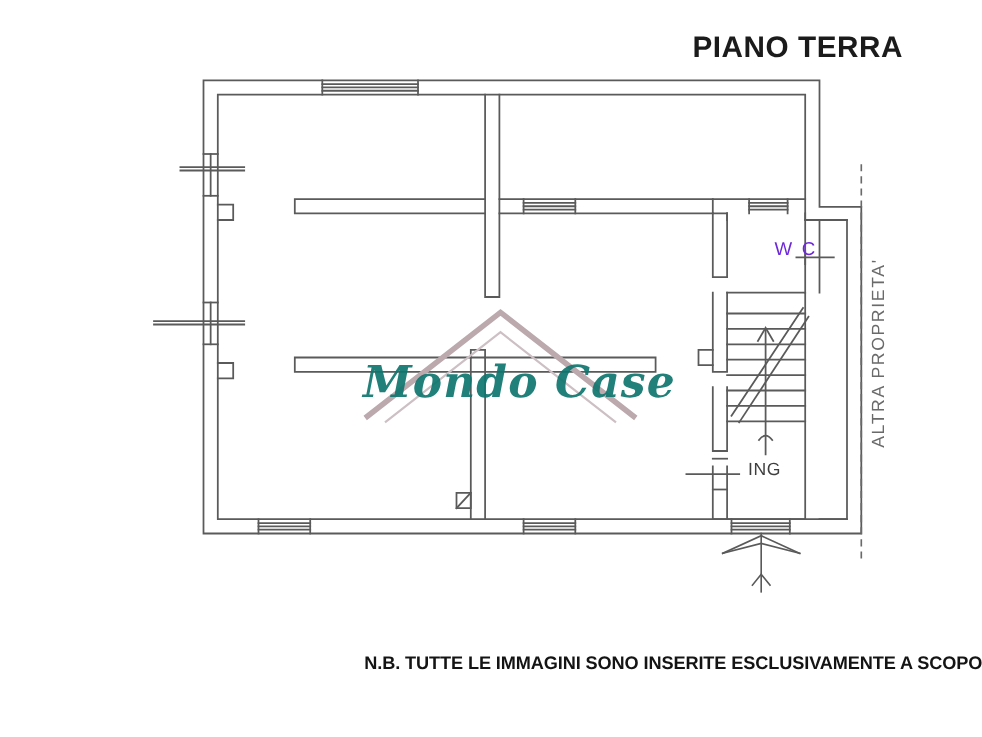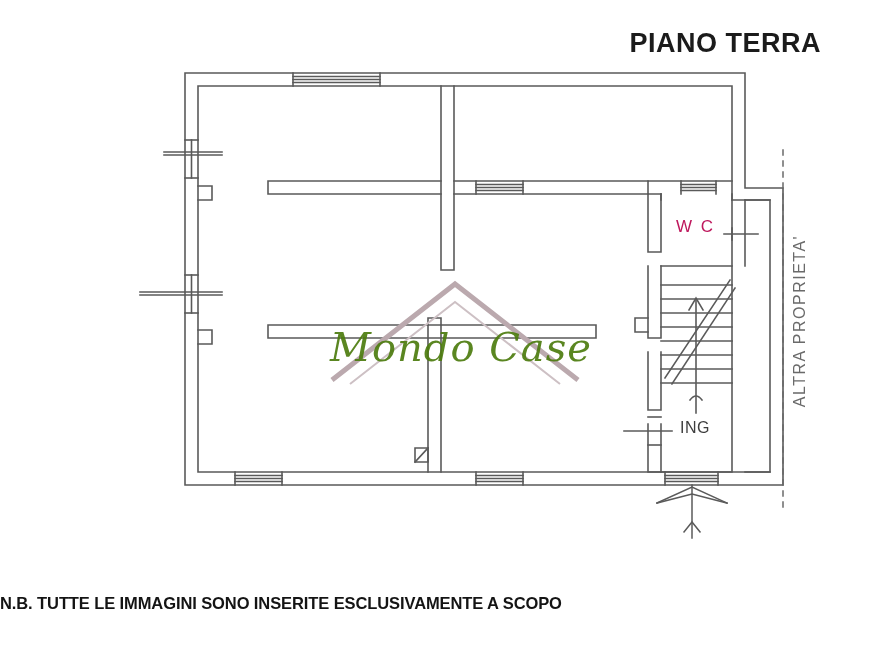--- a/index.html
+++ b/index.html
@@ -54,39 +54,40 @@
   }
   #watermark-text {
     position: absolute;
     left: 0;
     top: 52px;
     width: 250px;
     text-align: center;
     font-family: "DejaVu Serif", serif;
     font-style: italic;
     font-size: 40px;
-    color: #4d7c0f;
+    color: #0f766e;
     opacity: 0.92;
     letter-spacing: 1px;
     white-space: nowrap;
+    font-weight: bold;
   }
 
   
   .plan-label {
     position: absolute;
     color: #4a4a4a;
     font-family: "Liberation Sans", sans-serif;
     white-space: nowrap;
   }
   #label-wc {
-    left: 676px;
+    left: 704px;
     top: 217px;
     font-size: 17px;
     letter-spacing: 2px;
-    color: #be185d;
+    color: #6d28d9;
   }
   #label-ing {
     left: 680px;
     top: 419px;
     font-size: 16px;
     letter-spacing: 0.5px;
     color: #3e3e3e;
     font-weight: 400;
   }
   #label-altra-proprieta {
@@ -100,21 +101,21 @@
     transform: rotate(-90deg);
     transform-origin: center center;
   }
 
   
   #disclaimer {
     position: absolute;
     left: 0;
     top: 590px;
     width: 893px;
-    text-align: left;
+    text-align: right;
     color: #141414;
     font-family: "Liberation Sans", sans-serif;
     font-weight: bold;
     font-size: 16.5px;
     line-height: 26px;
     letter-spacing: -0.1px;
   }
   #disclaimer .line {
     display: block;
   }

